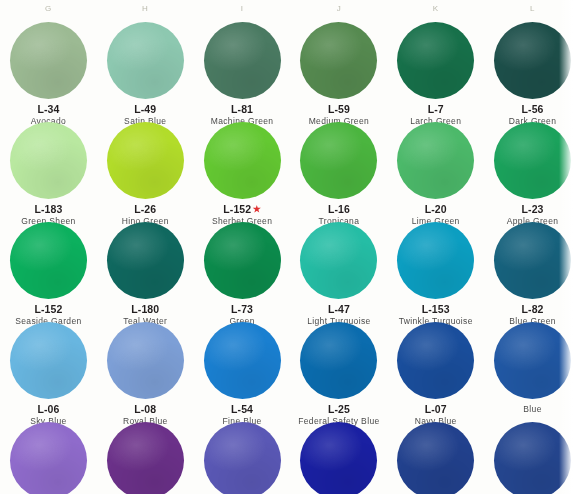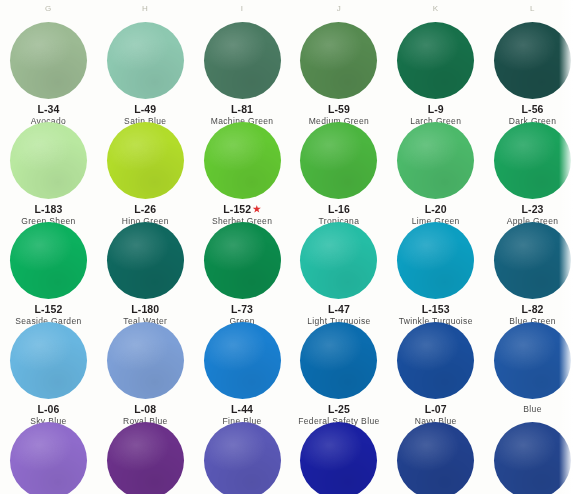--- a/index.html
+++ b/index.html
@@ -171,21 +171,21 @@
       <div class="cell">
         <div class="swatch" style="background: rgb(86, 138, 80);"></div>
         <div class="labels">
           <div class="code"><span>L-59</span></div>
           <div class="name">Medium Green</div>
         </div>
       </div>
       <div class="cell">
         <div class="swatch" style="background: rgb(23, 112, 74);"></div>
         <div class="labels">
-          <div class="code"><span>L-9</span></div>
+          <div class="code"><span>L-7</span></div>
           <div class="name">Larch Green</div>
         </div>
       </div>
       <div class="cell">
         <div class="swatch" style="background: rgb(29, 79, 74);"></div>
         <div class="labels">
           <div class="code"><span>L-56</span></div>
           <div class="name">Dark Green</div>
         </div>
       </div>
@@ -283,21 +283,21 @@
       <div class="cell">
         <div class="swatch" style="background: rgb(125, 159, 214);"></div>
         <div class="labels">
           <div class="code"><span>L-08</span></div>
           <div class="name">Royal Blue</div>
         </div>
       </div>
       <div class="cell">
         <div class="swatch" style="background: rgb(26, 127, 208);"></div>
         <div class="labels">
-          <div class="code"><span>L-44</span></div>
+          <div class="code"><span>L-54</span></div>
           <div class="name">Fine Blue</div>
         </div>
       </div>
       <div class="cell">
         <div class="swatch" style="background: rgb(11, 108, 174);"></div>
         <div class="labels">
           <div class="code"><span>L-25</span></div>
           <div class="name">Federal Safety Blue</div>
         </div>
       </div>

